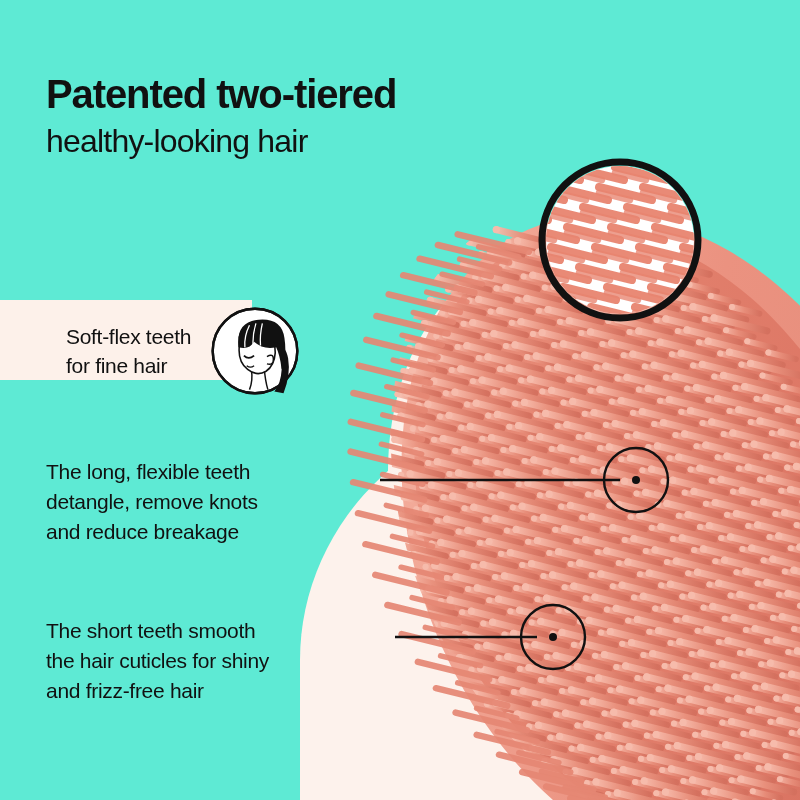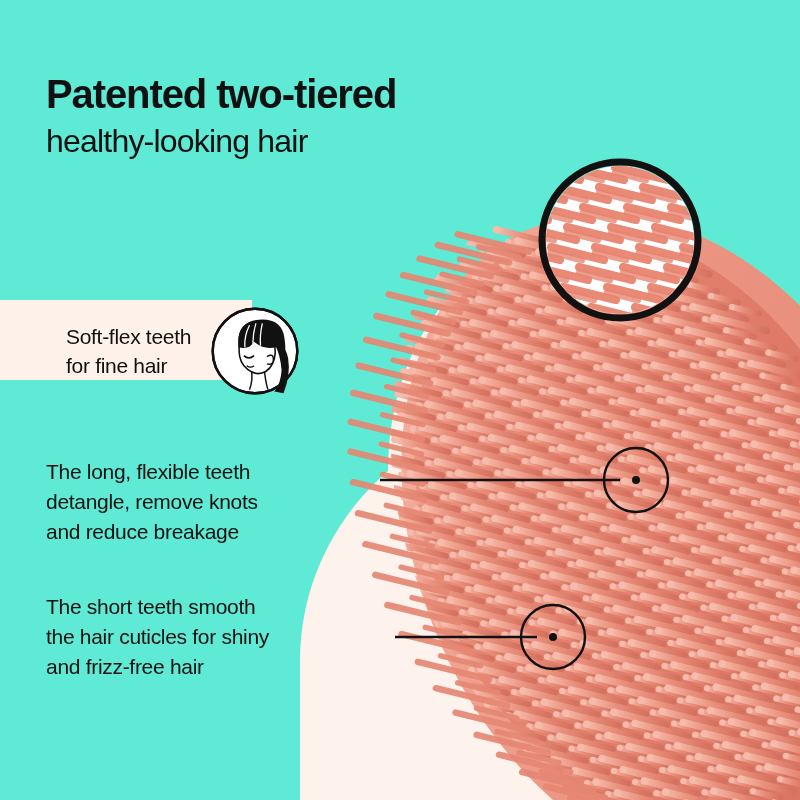--- a/index.html
+++ b/index.html
@@ -117,21 +117,21 @@
   .callout p {
     margin: 0;
     font-size: 21px;
     line-height: 30px;
     color: #111111;
     font-weight: 400;
     letter-spacing: -0.3px;
     white-space: pre-line;
   }
   #callout-long { top: 457px; width: 330px; }
-  #callout-short { top: 592px; width: 330px; }
+  #callout-short { top: 616px; width: 330px; }
 
   
   #annotations {
     position: absolute;
     left: 0;
     top: 0;
     width: 800px;
     height: 800px;
     pointer-events: none;
   }

